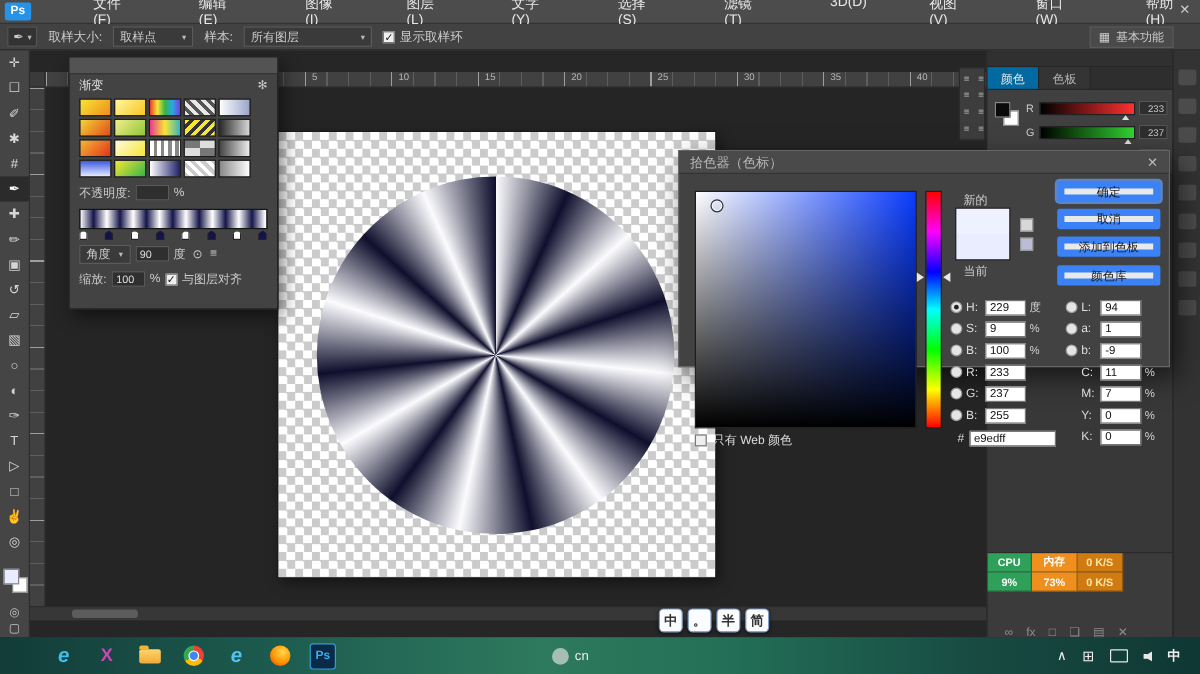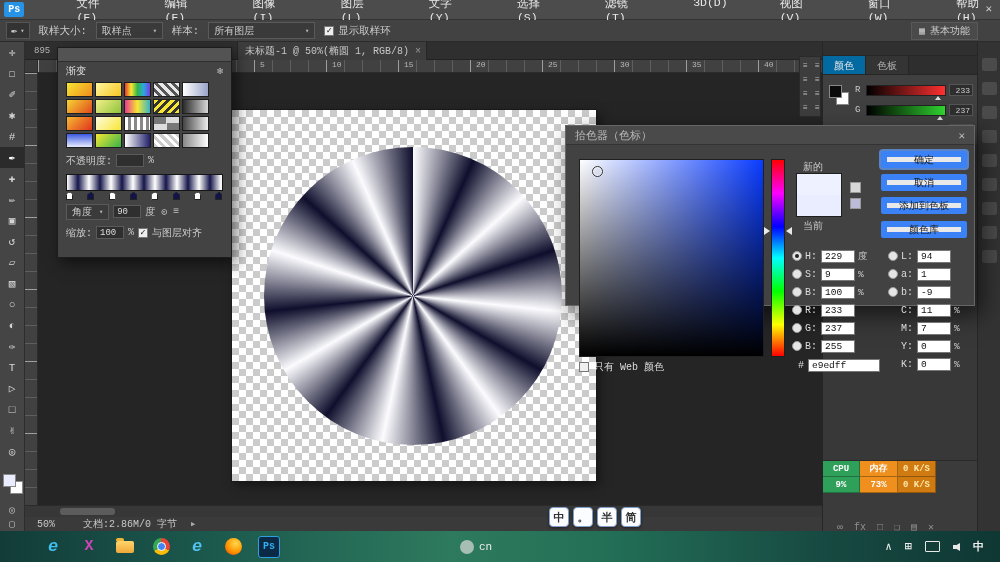--- a/index.html
+++ b/index.html
@@ -1,17 +1,17 @@
 <!DOCTYPE html>
 <html><head>
 <meta charset="utf-8">
 <style>
   html,body{margin:0;padding:0;background:#111;}
   #app{position:relative;width:1000px;height:562px;background:#262626;overflow:hidden;
-       font-family:Liberation Mono, monospace;color:#ddd;}
+       font-family:Liberation Sans, sans-serif;color:#ddd;}
   .abs{position:absolute;}
 
   
   .menubar{left:0;top:0;width:1000px;height:20px;background:#4c4c4c;border-bottom:1px solid #333;
            display:flex;align-items:center;font-size:11.5px;color:#e8e8e8;box-sizing:border-box;}
   .ps-logo{width:22px;height:15px;background:#2693e6;color:#fff;font-weight:bold;font-size:10px;
            display:flex;align-items:center;justify-content:center;border-radius:2px;margin:0 8px 0 4px;}
   .menu-items{display:flex;}
   .menu-item{padding:0 8px;margin-left:36px;}
   .win-close{position:absolute;right:8px;top:2px;color:#ccc;font-size:11px;}
@@ -310,51 +310,39 @@
         </div>
       </div>
     <div class="fgbg">
       <i class="bgsw"></i>
       <i class="fgsw"></i>
     </div>
     <div class="tb-mode" style="top:462px;">◎</div>
     <div class="tb-mode" style="top:476px;">▢</div>
   </div>
 
-  <div class="abs tabbar">
-    <span class="ruler-readout">895</span>
-    <div class="doc-tab">
-      <span>未标题-1 @ 50%(椭圆 1, RGB/8)</span>
-      <span class="doc-tab-close">×</span>
-    </div>
-  </div>
   <div class="abs ruler-corner"></div>
   <div class="abs hruler">
       <div id="hruler-nums">
         <span class="rnum">5</span>
         <span class="rnum">10</span>
         <span class="rnum">15</span>
         <span class="rnum">20</span>
         <span class="rnum">25</span>
         <span class="rnum">30</span>
         <span class="rnum">35</span>
         <span class="rnum">40</span>
       </div>
     </div>
   <div class="abs vruler"></div>
   <div class="abs pasteboard"></div>
   <div class="abs doc-canvas"></div>
   <div class="abs grad-circle"></div>
   <div class="abs hscroll">
     <div class="hthumb"></div>
-  </div>
-  <div class="abs statusbar">
-    <span class="zoom">50%</span>
-    <span class="docinfo">文档:2.86M/0 字节</span>
-    <span class="st-arrow">▶</span>
   </div>
 
   <div class="abs dock">
     <div class="dock-topbar"></div>
     <div id="dock-tabs" class="dock-tabs">
         <span class="dtab active">颜色</span>
         <span class="dtab">色板</span>
       </div>
     <div class="color-panel">
       <div class="mini-swatch">

